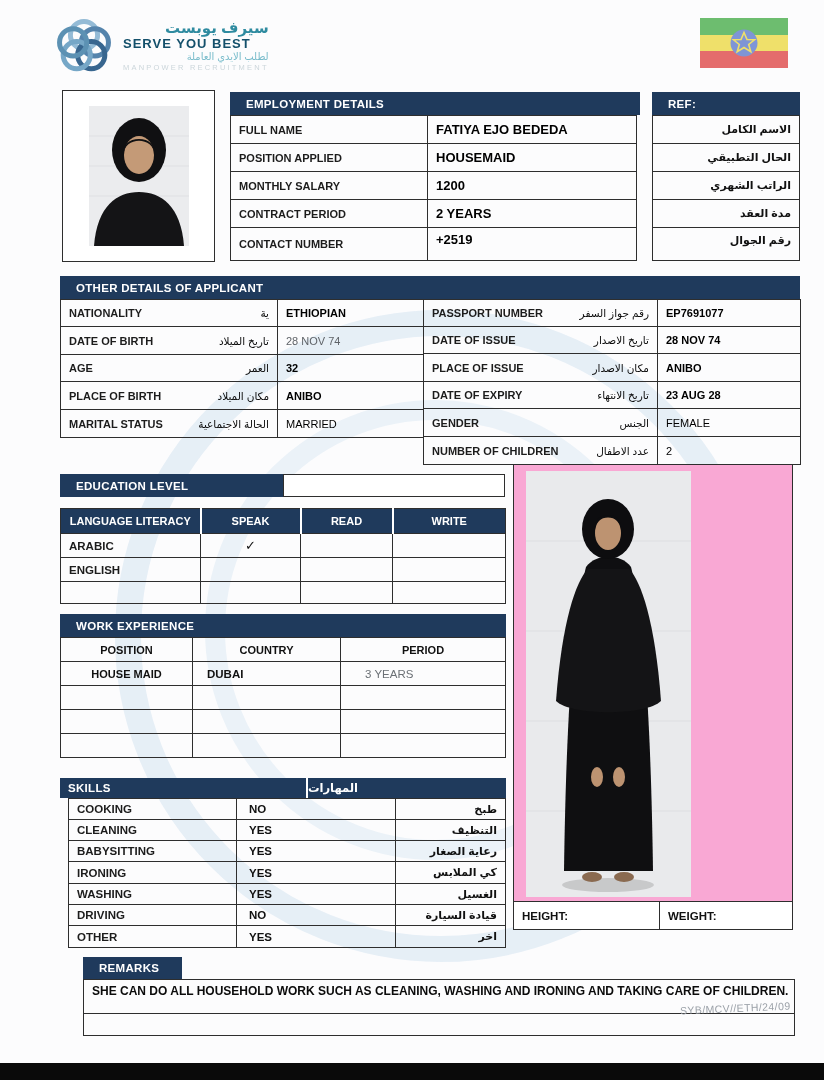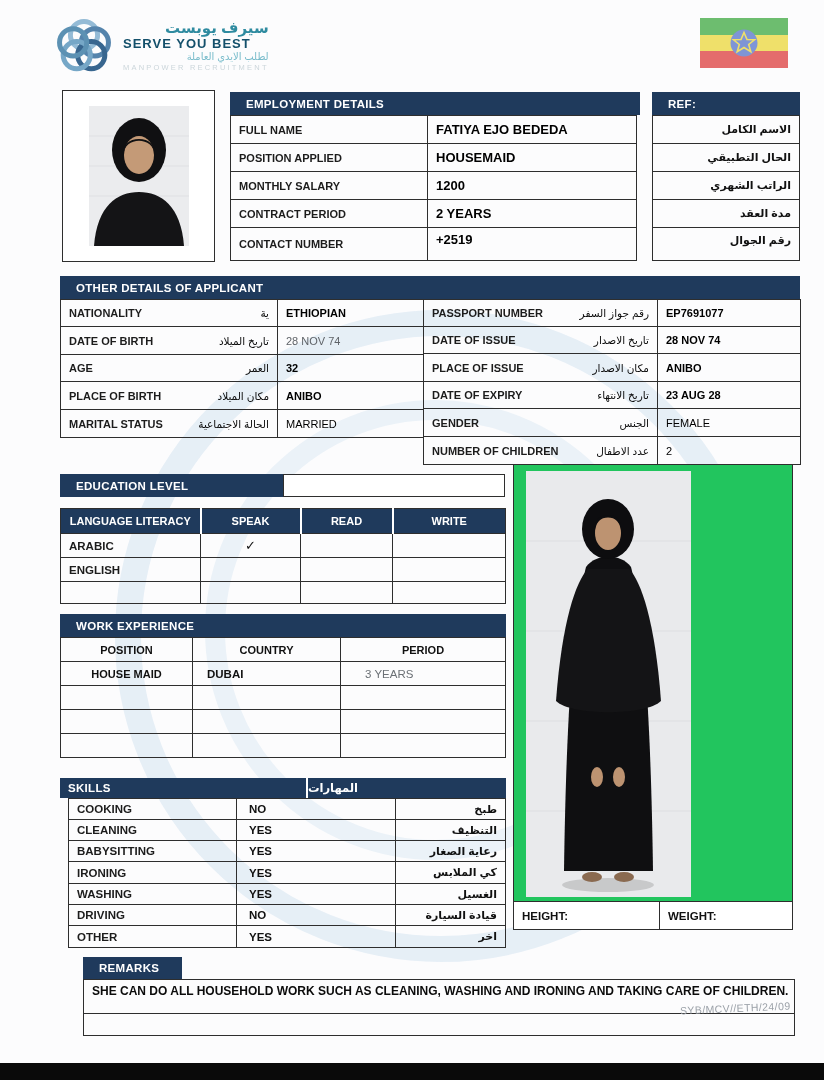--- a/index.html
+++ b/index.html
@@ -404,21 +404,21 @@
           </tr>
       <tr style="height:22px">
         <td class="lbl" style="font-size:11.5px">OTHER</td>
         <td style="font-weight:700;font-size:11.5px;padding-left:12px">YES</td>
         <td class="arcell" dir="rtl">اخر</td>
           </tr>
     </tbody>
       </table>
   </div>
 
-  <div class="abs z frame" style="left:513px;top:464px;width:280px;height:466px;background:#22c55e;">
+  <div class="abs z frame" style="left:513px;top:464px;width:280px;height:466px;background:#f9a8d4;">
     <div class="abs" style="left:12px;top:6px;width:165px;height:426px;">
       <svg viewBox="0 0 165 426" width="165" height="426">
         <rect width="165" height="426" fill="#e9eaec"></rect>
         <line x1="0" y1="70" x2="165" y2="70" stroke="#dddee1" stroke-width="1"></line>
         <line x1="0" y1="160" x2="165" y2="160" stroke="#dddee1" stroke-width="1"></line>
         <line x1="0" y1="250" x2="165" y2="250" stroke="#dddee1" stroke-width="1"></line>
         <line x1="0" y1="340" x2="165" y2="340" stroke="#dddee1" stroke-width="1"></line>
         <ellipse cx="82" cy="414" rx="46" ry="7" fill="rgba(0,0,0,0.14)"></ellipse>
         <path d="M38,400 C40,260 46,150 60,96 C70,82 95,82 105,96 C119,150 125,260 127,400 Z" fill="#0f0f11"></path>
         <path d="M30,230 C36,150 50,110 62,98 L103,98 C115,110 129,150 135,230 C120,245 45,245 30,230 Z" fill="#141416"></path>

